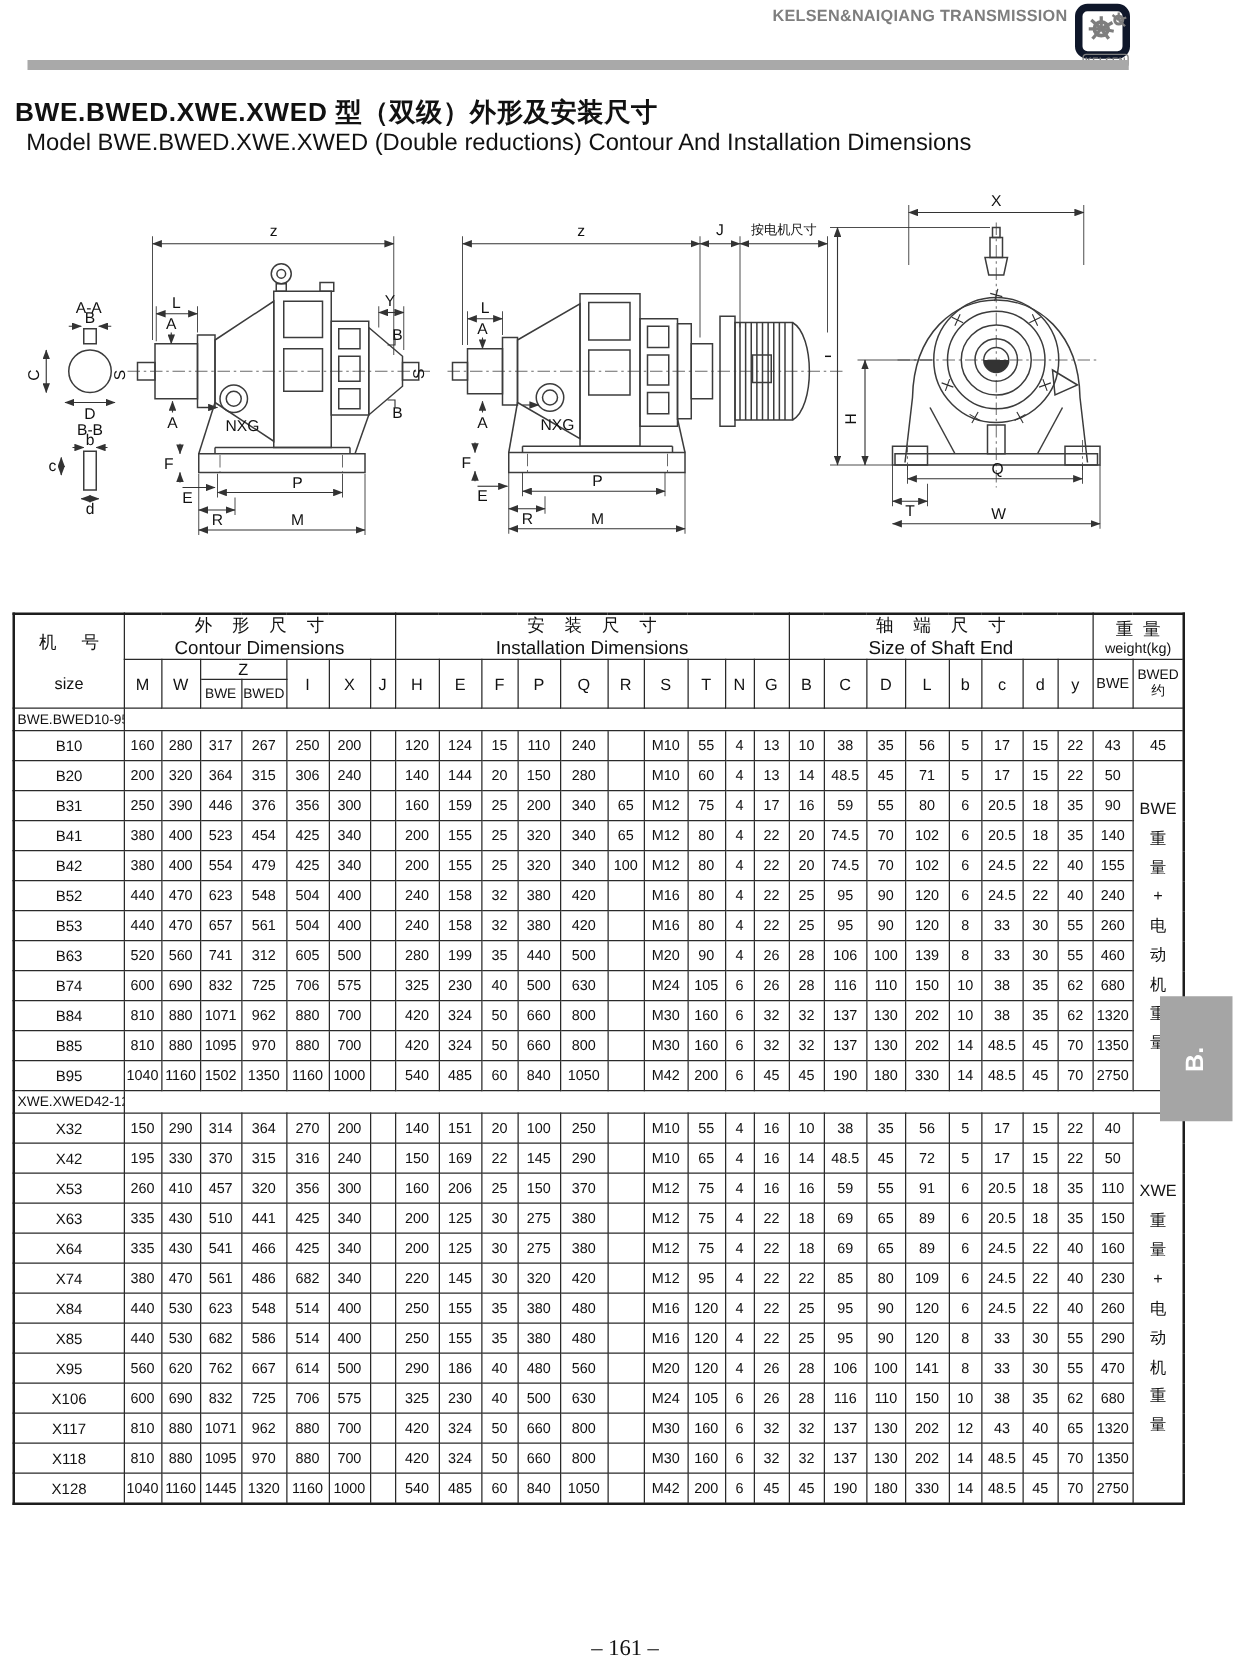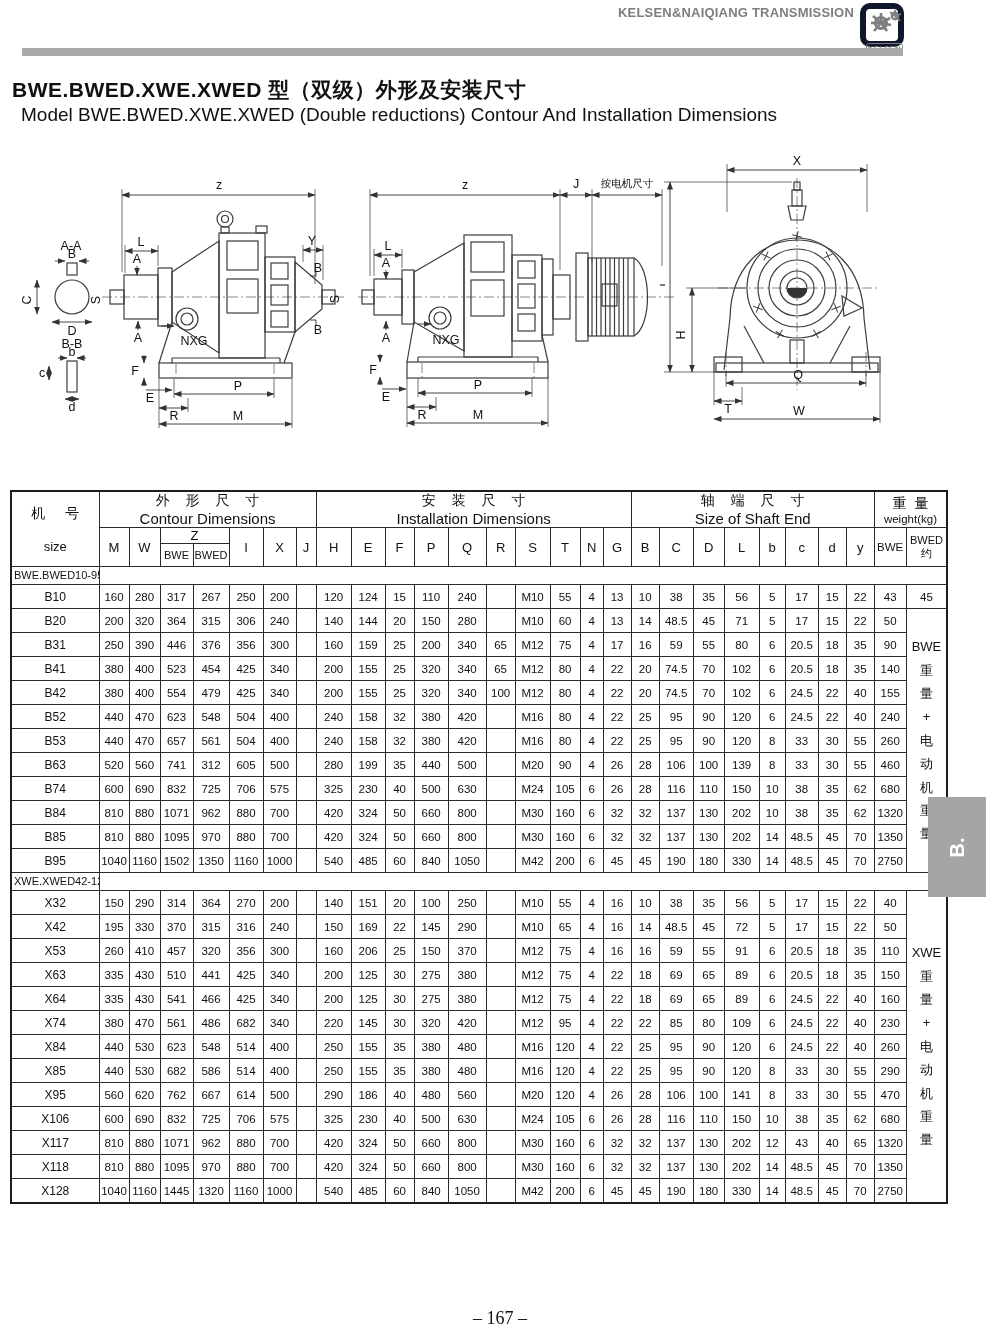--- a/index.html
+++ b/index.html
@@ -1164,13 +1164,13 @@
           <td>70</td>
           <td>2750</td>
         </tr>
       </tbody>
 </table>
 </div>
 
 <div class="side-tab">
   <span>B.</span>
 </div>
-<div class="page-num">– 167 –</div>
+<div class="page-num">– 161 –</div>
 
 </body></html>

